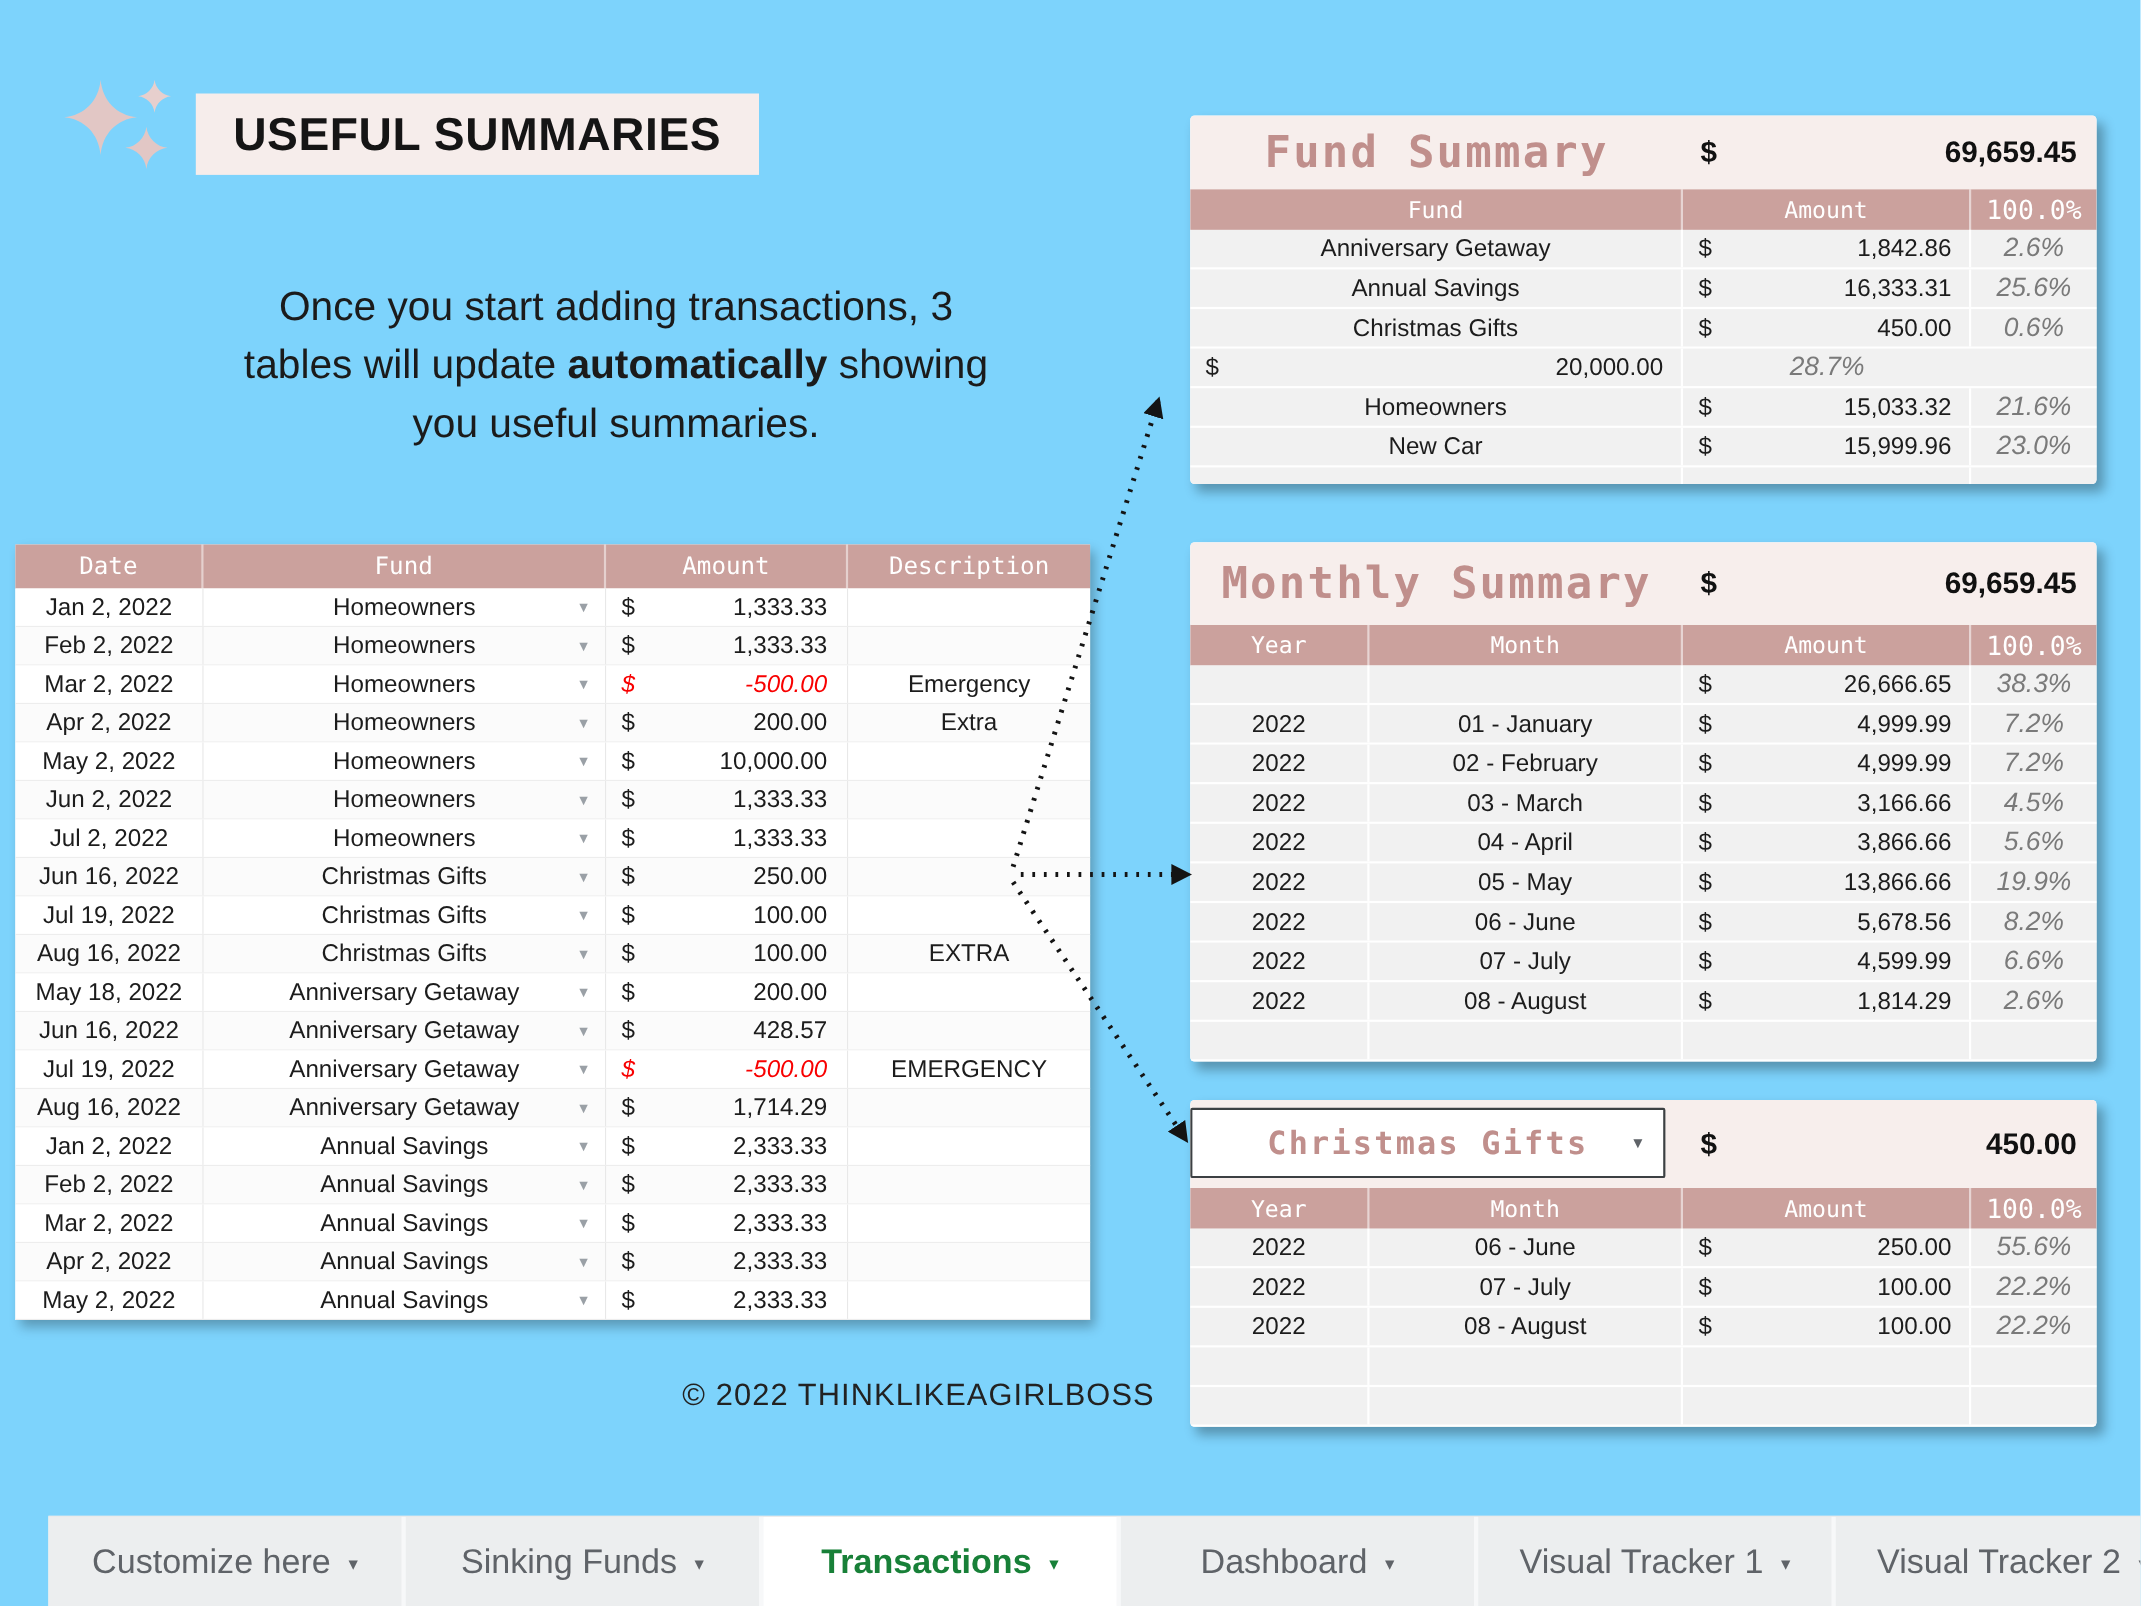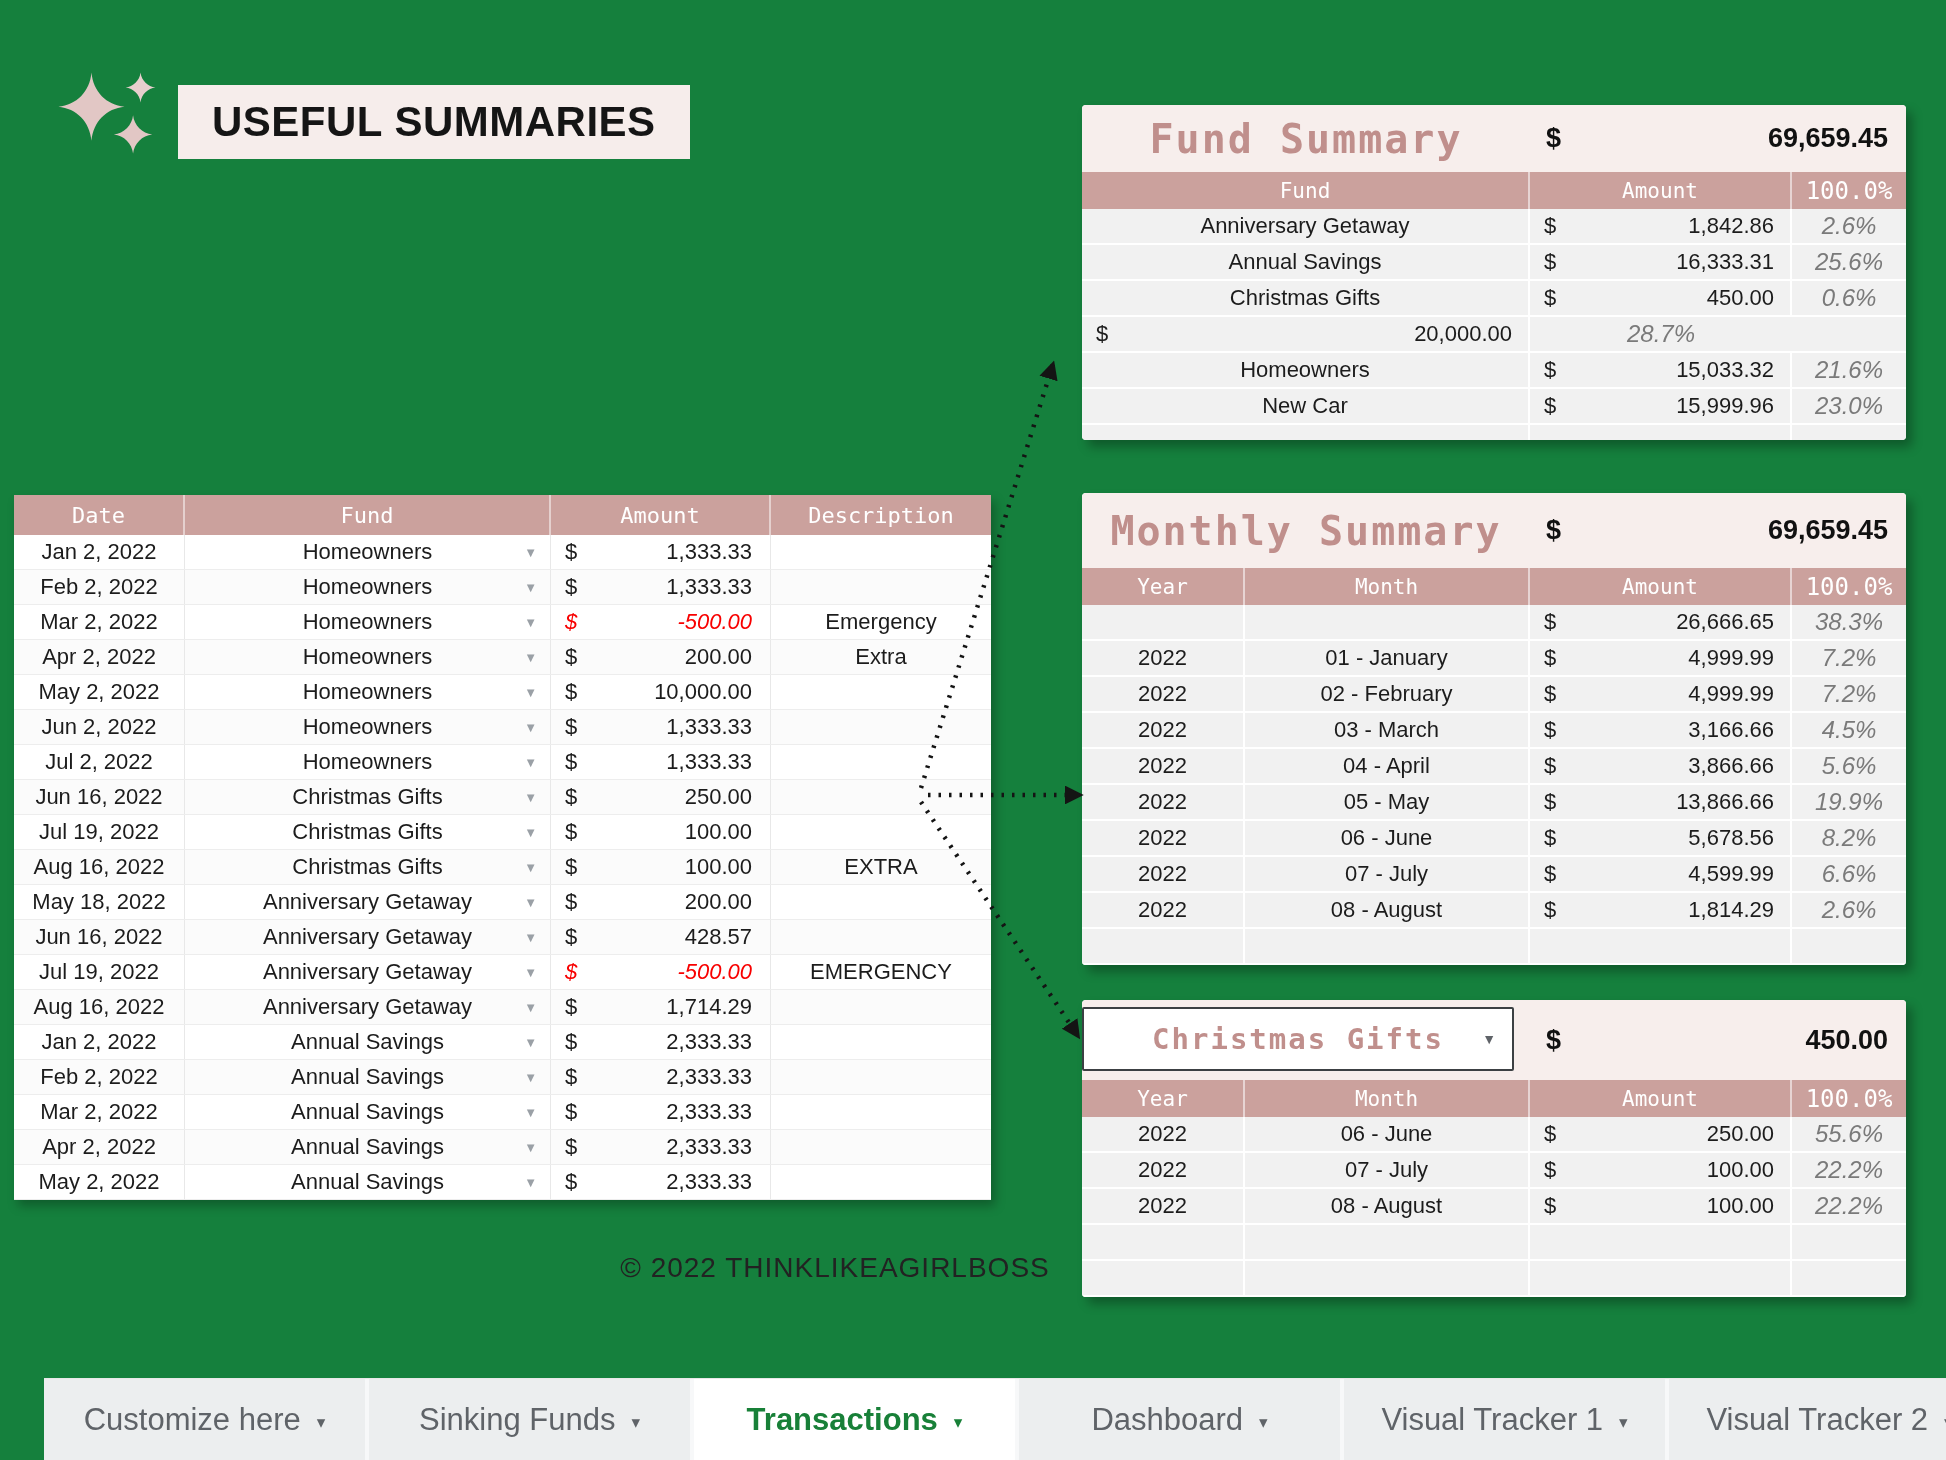--- a/index.html
+++ b/index.html
@@ -1,16 +1,16 @@
 <!DOCTYPE html>
 <html><head>
 <meta charset="utf-8">
 <style>
   html,body{margin:0;padding:0;background:#fff;}
-  .page{position:relative;width:1946px;height:1460px;background:#15803d;overflow:hidden;
+  .page{position:relative;width:1946px;height:1460px;background:#7dd3fc;overflow:hidden;
         font-family:"Liberation Sans","DejaVu Sans",sans-serif;}
 
   
   .sparkles{position:absolute;left:56px;top:64px;width:104px;height:96px;}
   .banner{position:absolute;left:178px;top:85px;height:74px;background:#F6EDEB;
           display:flex;align-items:center;padding:0 34px;}
   .banner span{font-weight:bold;font-size:42px;letter-spacing:.5px;color:#151515;}
 
   .intro{position:absolute;left:85px;top:252px;width:950px;text-align:center;
          font-size:37px;line-height:53px;color:#1b1b1b;}
@@ -104,20 +104,25 @@
   <svg class="sparkles" viewBox="0 0 95 90">
     <path fill="#E2C7C5" d="M32,8 C33.6,26 46,38.4 63,40 C46,41.6 33.6,54 32,72 C30.4,54 18,41.6 1,40 C18,38.4 30.4,26 32,8 Z"></path>
     <path fill="#E7CFCD" d="M78,8 C78.8,15.6 85,21.2 92,22 C85,22.8 78.8,28.4 78,36 C77.2,28.4 71,22.8 64,22 C71,21.2 77.2,15.6 78,8 Z"></path>
     <path fill="#E2C7C5" d="M71,48 C72,57.5 79.5,65 89,66 C79.5,67 72,74.5 71,84 C70,74.5 62.5,67 53,66 C62.5,65 70,57.5 71,48 Z"></path>
   </svg>
 
   <div class="banner">
     <span>USEFUL SUMMARIES</span>
   </div>
 
+  <div class="intro">
+    <div><span>Once you start adding transactions, 3</span></div>
+    <div><span>tables will update </span><b>automatically</b><span> showing</span></div>
+    <div><span>you useful summaries.</span></div>
+  </div>
 
   <div class="txn">
     <div class="t-head">
         <div class="hc">Date</div>
         <div class="hc">Fund</div>
         <div class="hc">Amount</div>
         <div class="hc">Description</div>
       </div>
     <div class="t-body">
         <div class="t-row">

